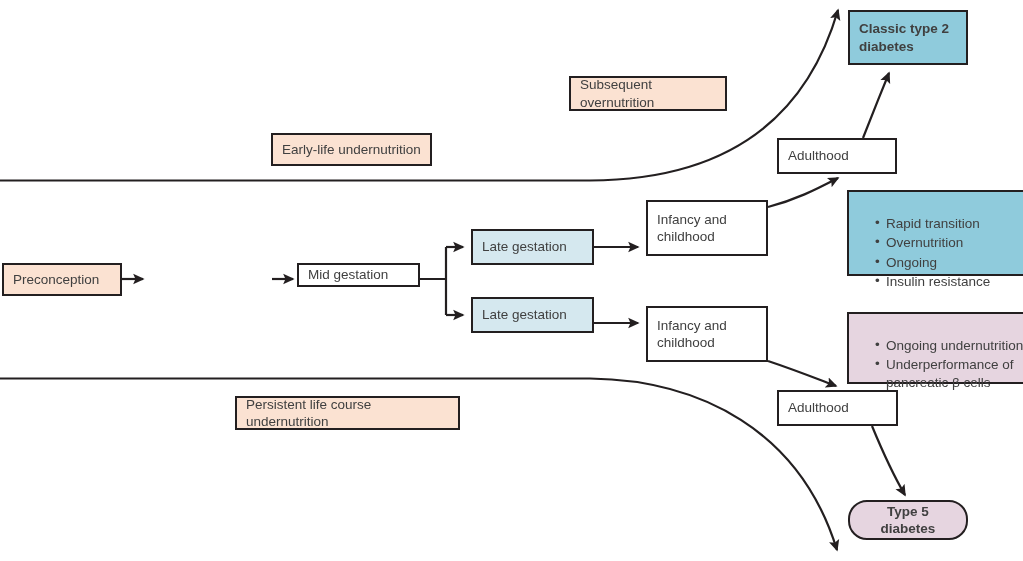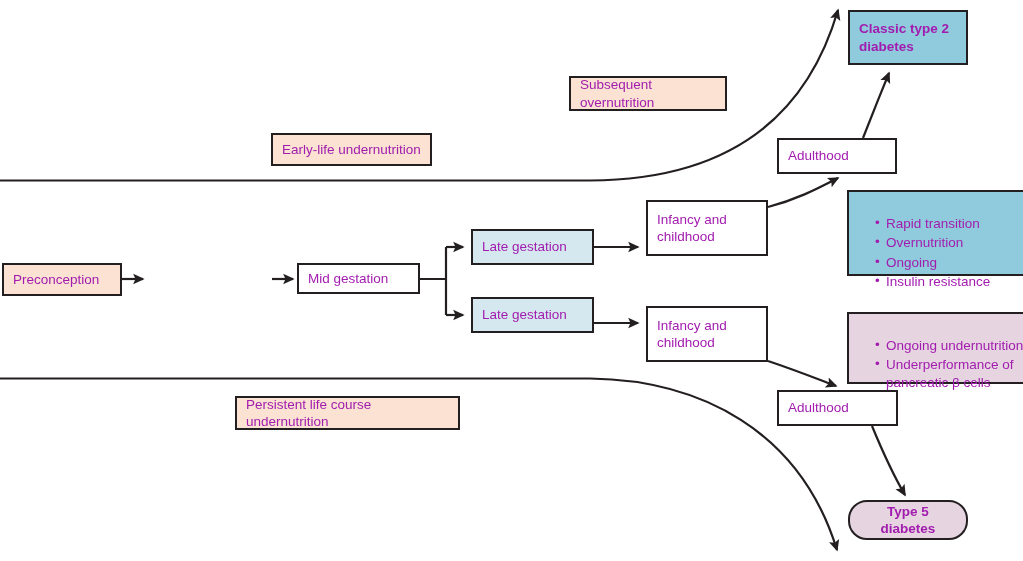--- a/index.html
+++ b/index.html
@@ -23,21 +23,21 @@
     top: 0;
     width: 1023px;
     height: 561px;
     pointer-events: none;
   }
   .node {
     position: absolute;
     box-sizing: border-box;
     border: 2px solid #231f20;
     background: #ffffff;
-    color: #a21caf;
+    color: #404040;
     font-size: 13.5px;
     line-height: 1.28;
     display: flex;
     align-items: center;
     z-index: 2;
   }
   .node .txt {
     padding: 0 9px;
     white-space: pre-line;
   }
@@ -109,21 +109,21 @@
 
       <path d="M 872 426 C 884 455 895 478 905 495" marker-end="url(#arrow)"></path>
     </g>
   </svg>
 
   <div class="node peach" style="left:2px; top:263px; width:120px; height:33px;">
     <span class="txt">Preconception</span>
   </div>
 
 
-  <div class="node" style="left:297px; top:263px; width:123px; height:31px;">
+  <div class="node" style="left:297px; top:263px; width:123px; height:24px;">
     <span class="txt">Mid gestation</span>
   </div>
 
   <div class="node bluelt" style="left:471px; top:229px; width:123px; height:36px;">
     <span class="txt">Late gestation</span>
   </div>
 
   <div class="node bluelt" style="left:471px; top:297px; width:123px; height:36px;">
     <span class="txt">Late gestation</span>
   </div>

